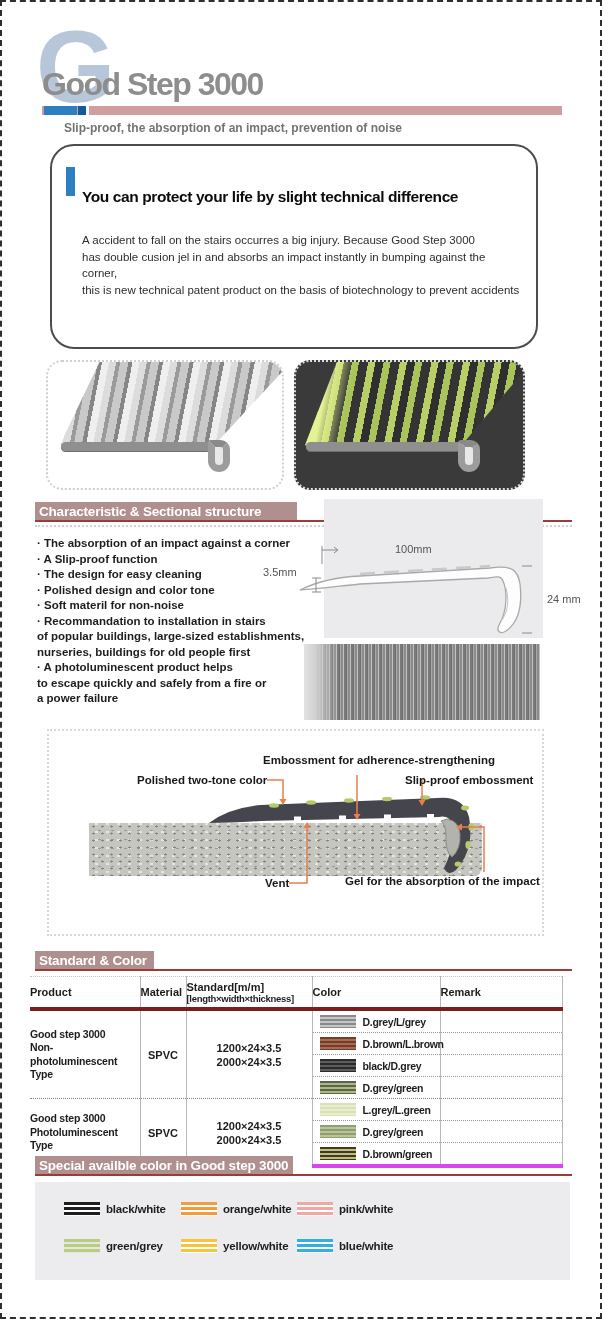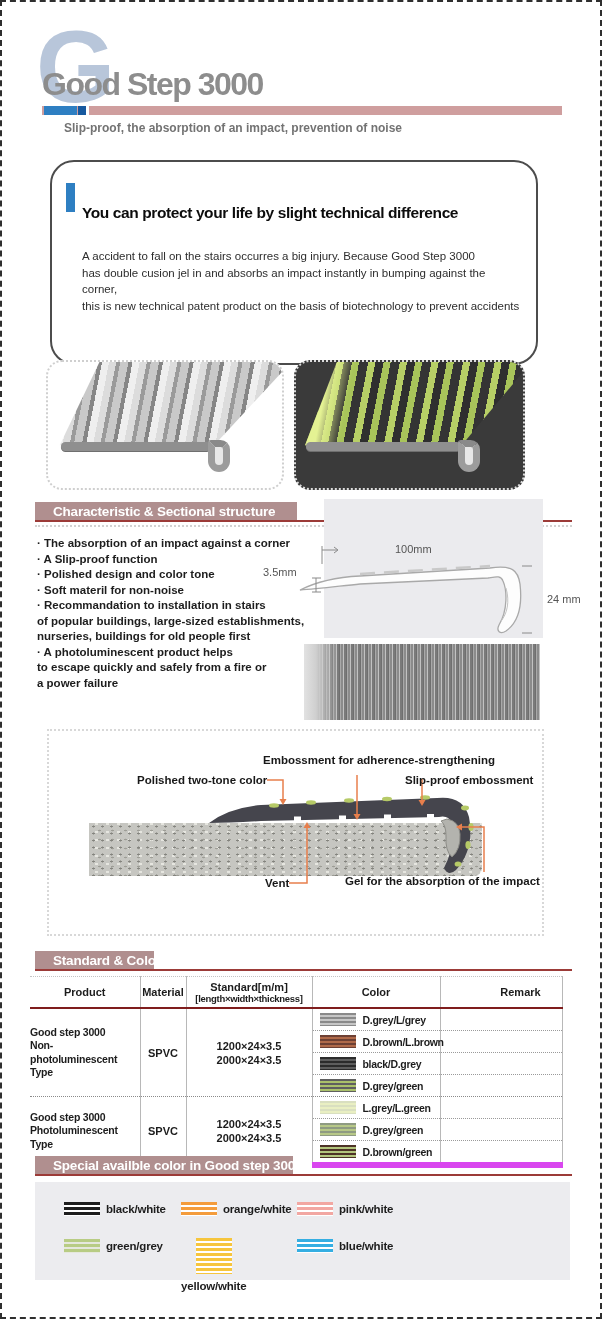--- a/index.html
+++ b/index.html
@@ -14,42 +14,42 @@
   
   .big-g{left:34px;top:14px;font-size:102px;font-weight:800;letter-spacing:-5px;line-height:1;color:var(--big-letter-blue,#b8c6da);z-index:0;}
   .page-title{left:40px;top:64px;font-size:32px;font-weight:800;letter-spacing:-1.5px;color:var(--title-grey,#8d8d8d);z-index:1;white-space:nowrap;}
   .title-bar{left:40px;top:104px;width:520px;height:9px;background:var(--stripe-pink,#cf9e9e);z-index:1;}
   .title-bar .seg-blue{position:absolute;left:2px;top:0;width:33px;height:9px;background:var(--accent-blue,#5d8cc0);}
   .title-bar .seg-navy{position:absolute;left:36px;top:0;width:8px;height:9px;background:var(--navy,#17599f);}
   .title-bar .seg-gap{position:absolute;left:44px;top:0;width:3px;height:9px;background:#fff;}
   .subtitle{left:62px;top:119px;font-size:12px;font-weight:700;color:#737373;white-space:nowrap;}
 
   
-  .intro-box{left:48px;top:142px;width:484px;height:201px;border:2px solid #4c4c4c;border-radius:24px;background:#fff;margin-top:16px;}
+  .intro-box{left:48px;top:142px;width:484px;height:201px;border:2px solid #4c4c4c;border-radius:24px;background:#fff;}
   .blue-bar{left:14px;top:21px;width:9px;height:29px;background:var(--accent-blue,#2a7cc0);}
   .intro-heading{left:30px;top:42px;font-size:15.5px;font-weight:800;letter-spacing:-0.4px;color:#0c0c0c;white-space:nowrap;}
   .intro-body{left:30px;top:86px;width:440px;font-size:11.5px;line-height:16.5px;color:#2d2d2d;white-space:pre-line;}
 
   
   .product-img{top:358px;height:126px;border-radius:16px;border:2px dotted #cfcfcf;overflow:hidden;}
   .img-grey{left:44px;width:234px;background:#fff;}
   .img-green{left:292px;width:227px;background:#3a3a3a;border-color:#dcdcdc;}
   .slab{position:absolute;left:0;top:0;width:100%;height:100%;}
   .slab-grey{background:repeating-linear-gradient(101deg,#dcdcdc 0 7px,#9a9a9a 7px 11px,#c9c9c9 11px 19px,#868686 19px 23px,#efefef 23px 30px);clip-path:polygon(22% 0,100% 0,100% 8%,71% 66%,5% 66%);}
   .slab-green{background:repeating-linear-gradient(101deg,#343434 0 9px,#b7cf66 9px 16px,#2f2f2f 16px 24px,#a8c45a 24px 31px);clip-path:polygon(18% 0,100% 0,100% 8%,73% 66%,4% 66%);}
   .slab-glow{background:linear-gradient(101deg,#e4f293 0 34px,rgba(228,242,147,0) 58px);clip-path:polygon(18% 0,40% 0,26% 66%,4% 66%);}
   .nose-bar{position:absolute;height:9px;border-radius:5px;background:#8f8f8f;box-shadow:0 1px 0 #6f6f6f;}
   .nose-bar.left{left:13px;top:80px;width:150px;}
   .nose-bar.right{left:10px;top:80px;width:155px;}
   .nose-hook{position:absolute;width:22px;height:32px;border:7px solid #9c9c9c;border-top-color:#8a8a8a;border-radius:4px 12px 14px 14px;background:#e8e8e8;box-sizing:border-box;}
   .hook-grey{left:160px;top:78px;}
   .hook-green{left:162px;top:78px;}
 
   
-  .sec-bar{height:19px;line-height:19px;background:var(--accent-rose,#b08f8f);color:#fff;font-size:13.5px;font-weight:700;padding-left:18px;letter-spacing:-0.2px;box-sizing:border-box;white-space:nowrap;}
+  .sec-bar{height:19px;line-height:19px;background:var(--accent-rose,#b08f8f);color:#fff;font-size:13.5px;font-weight:700;padding-left:4px;letter-spacing:-0.2px;box-sizing:border-box;white-space:nowrap;}
   .sec-rule{height:2px;background:var(--rule-red,#9c3b38);}
   .sec-dots{height:0;border-top:2px dotted #d2d2d2;}
 
   
   .bullets{left:35px;top:534px;width:282px;font-size:11.5px;font-weight:700;line-height:15.5px;color:#1d1d1d;}
   .bullet{white-space:pre-line;}
   .diag-box{left:322px;top:497px;width:219px;height:139px;background:#ebebee;}
   .diag-svg{left:258px;top:530px;width:300px;height:110px;}
   .dim-label{font-size:11px;color:#555;white-space:nowrap;}
   .dim-100{left:393px;top:541px;}
@@ -65,35 +65,35 @@
   .lbl-polished{left:88px;top:43px;}
   .lbl-slip{left:356px;top:43px;}
   .lbl-vent{left:216px;top:146px;}
   .lbl-gel{left:296px;top:144px;}
   .concrete{position:absolute;left:40px;top:92px;width:393px;height:53px;border-radius:0 0 8px 0;background-color:#c6c6c1;background-image:radial-gradient(#84847e 1px,transparent 1.6px),radial-gradient(#9d9d96 1px,transparent 1.6px),radial-gradient(#e6e6e0 1.2px,transparent 1.8px);background-size:9px 7px,13px 9px,11px 8px;background-position:0 0,4px 3px,2px 5px;}
   .cs-svg{position:absolute;left:0;top:0;width:489px;height:199px;}
 
   
   .std-table{left:28px;top:974px;width:532px;border-collapse:collapse;table-layout:fixed;font-size:11px;color:#1c1c1c;}
   .std-table td{padding:0;vertical-align:middle;}
-  .std-table thead td{height:30px;text-align:center;font-weight:700;border-top:1px dotted #c4c4c4;border-bottom:2px solid #7f1d1d;}
+  .std-table thead td{height:30px;font-weight:700;border-top:1px dotted #c4c4c4;border-bottom:4px solid #7f1d1d;}
   .std-table .vline{border-left:1px solid #b8b8b8;}
-  .std-table .rline{border-right:1px solid #b8b8b8;padding-left:39px;}
+  .std-table .rline{border-right:1px solid #b8b8b8;}
   .th-standard .small{font-size:9.5px;font-weight:700;letter-spacing:-0.3px;}
   .product-cell{font-size:10.5px;font-weight:700;letter-spacing:-0.2px;line-height:13.5px;white-space:pre-line;padding-left:2px;}
   .material-cell{text-align:center;font-weight:700;}
   .standard-cell{text-align:center;font-weight:700;line-height:14px;white-space:pre-line;}
   .color-cell{height:21px;}
   .color-inner{display:flex;align-items:center;gap:7px;padding-left:7px;}
   .swatch{display:inline-block;width:36px;height:13px;flex:0 0 36px;}
   .cl-label{font-size:10.5px;font-weight:700;letter-spacing:-0.3px;white-space:nowrap;}
   .std-table tbody tr + tr .color-cell,
   .std-table tbody tr + tr .remark-cell{border-top:1px dotted #9a9a9a;}
   .std-table tbody tr.group-start td{border-top:1px dotted #8a8a8a;}
-  .std-table tbody tr.last-row td{border-bottom:6px solid #d946ef;}
+  .std-table tbody tr.last-row td{border-bottom:4px solid #d946ef;}
 
   
   .special-panel{left:33px;top:1180px;width:535px;height:98px;background:#ececef;}
   .special-item{position:absolute;display:flex;align-items:center;gap:6px;height:16px;}
   .sp-swatch{display:inline-block;width:36px;height:14px;flex:0 0 36px;}
   .sp-label{font-size:11.5px;font-weight:700;letter-spacing:-0.2px;color:#1d1d1d;white-space:nowrap;}
 </style>
 </head>
 <body>
 
@@ -128,20 +128,21 @@
     <div class="nose-hook hook-green"></div>
   </div>
 
   <div class="abs sec-bar dither" style="left:33px;top:500px;width:262px;">Characteristic &amp; Sectional structure</div>
   <div class="abs sec-rule" style="left:33px;top:518px;width:537px;"></div>
   <div class="abs sec-dots" style="left:33px;top:523px;width:537px;"></div>
 
   <div class="abs bullets">
       <div class="bullet">· The absorption of an impact against a corner</div>
       <div class="bullet">· A Slip-proof function</div>
+      <div class="bullet">· The design for easy cleaning</div>
       <div class="bullet">· Polished design and color tone</div>
       <div class="bullet">· Soft materil for non-noise</div>
       <div class="bullet">· Recommandation to installation in stairs
 of popular buildings, large-sized establishments,
 nurseries, buildings for old people first</div>
       <div class="bullet">· A photoluminescent product helps
 to escape  quickly and safely from a fire or
 a power failure</div>
     </div>
 
@@ -325,21 +326,21 @@
         <span class="sp-label">orange/white</span>
       </div>
       <div class="special-item" style="left: 262px; top: 19px;">
         <span class="sp-swatch" style="background: repeating-linear-gradient(rgb(242, 167, 162) 0px, rgb(242, 167, 162) 2.5px, rgb(255, 255, 255) 2.5px, rgb(255, 255, 255) 5px);"></span>
         <span class="sp-label">pink/white</span>
       </div>
       <div class="special-item" style="left: 29px; top: 56px;">
         <span class="sp-swatch" style="background: repeating-linear-gradient(rgb(184, 204, 132) 0px, rgb(184, 204, 132) 2.5px, rgb(230, 232, 221) 2.5px, rgb(230, 232, 221) 5px);"></span>
         <span class="sp-label">green/grey</span>
       </div>
-      <div class="special-item" style="left: 146px; top: 56px; flex-direction: column;">
+      <div class="special-item" style="left: 146px; top: 56px;">
         <span class="sp-swatch" style="background: repeating-linear-gradient(rgb(246, 197, 61) 0px, rgb(246, 197, 61) 2.5px, rgb(255, 255, 255) 2.5px, rgb(255, 255, 255) 5px);"></span>
         <span class="sp-label">yellow/white</span>
       </div>
       <div class="special-item" style="left: 262px; top: 56px;">
         <span class="sp-swatch" style="background: repeating-linear-gradient(rgb(53, 174, 226) 0px, rgb(53, 174, 226) 2.5px, rgb(255, 255, 255) 2.5px, rgb(255, 255, 255) 5px);"></span>
         <span class="sp-label">blue/white</span>
       </div>
     </div>
 
 </div>

